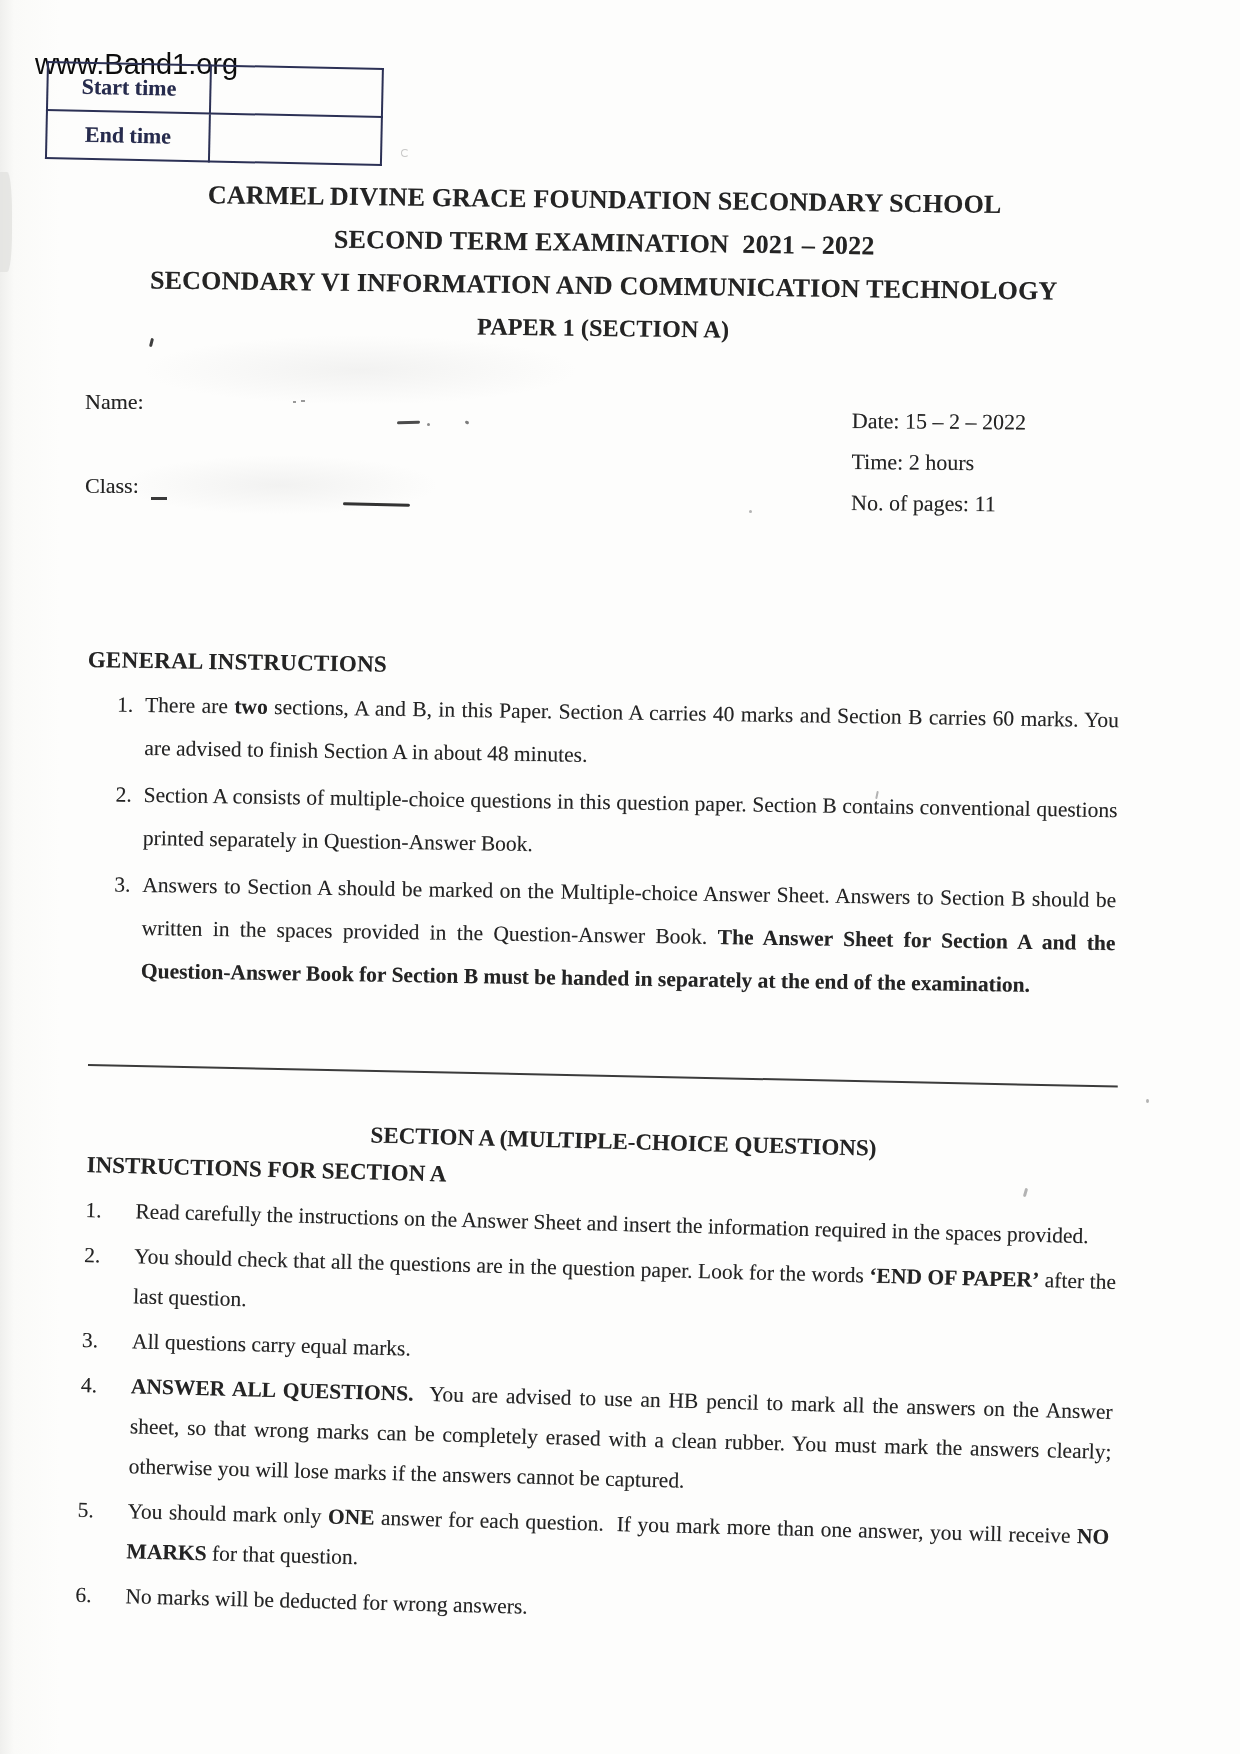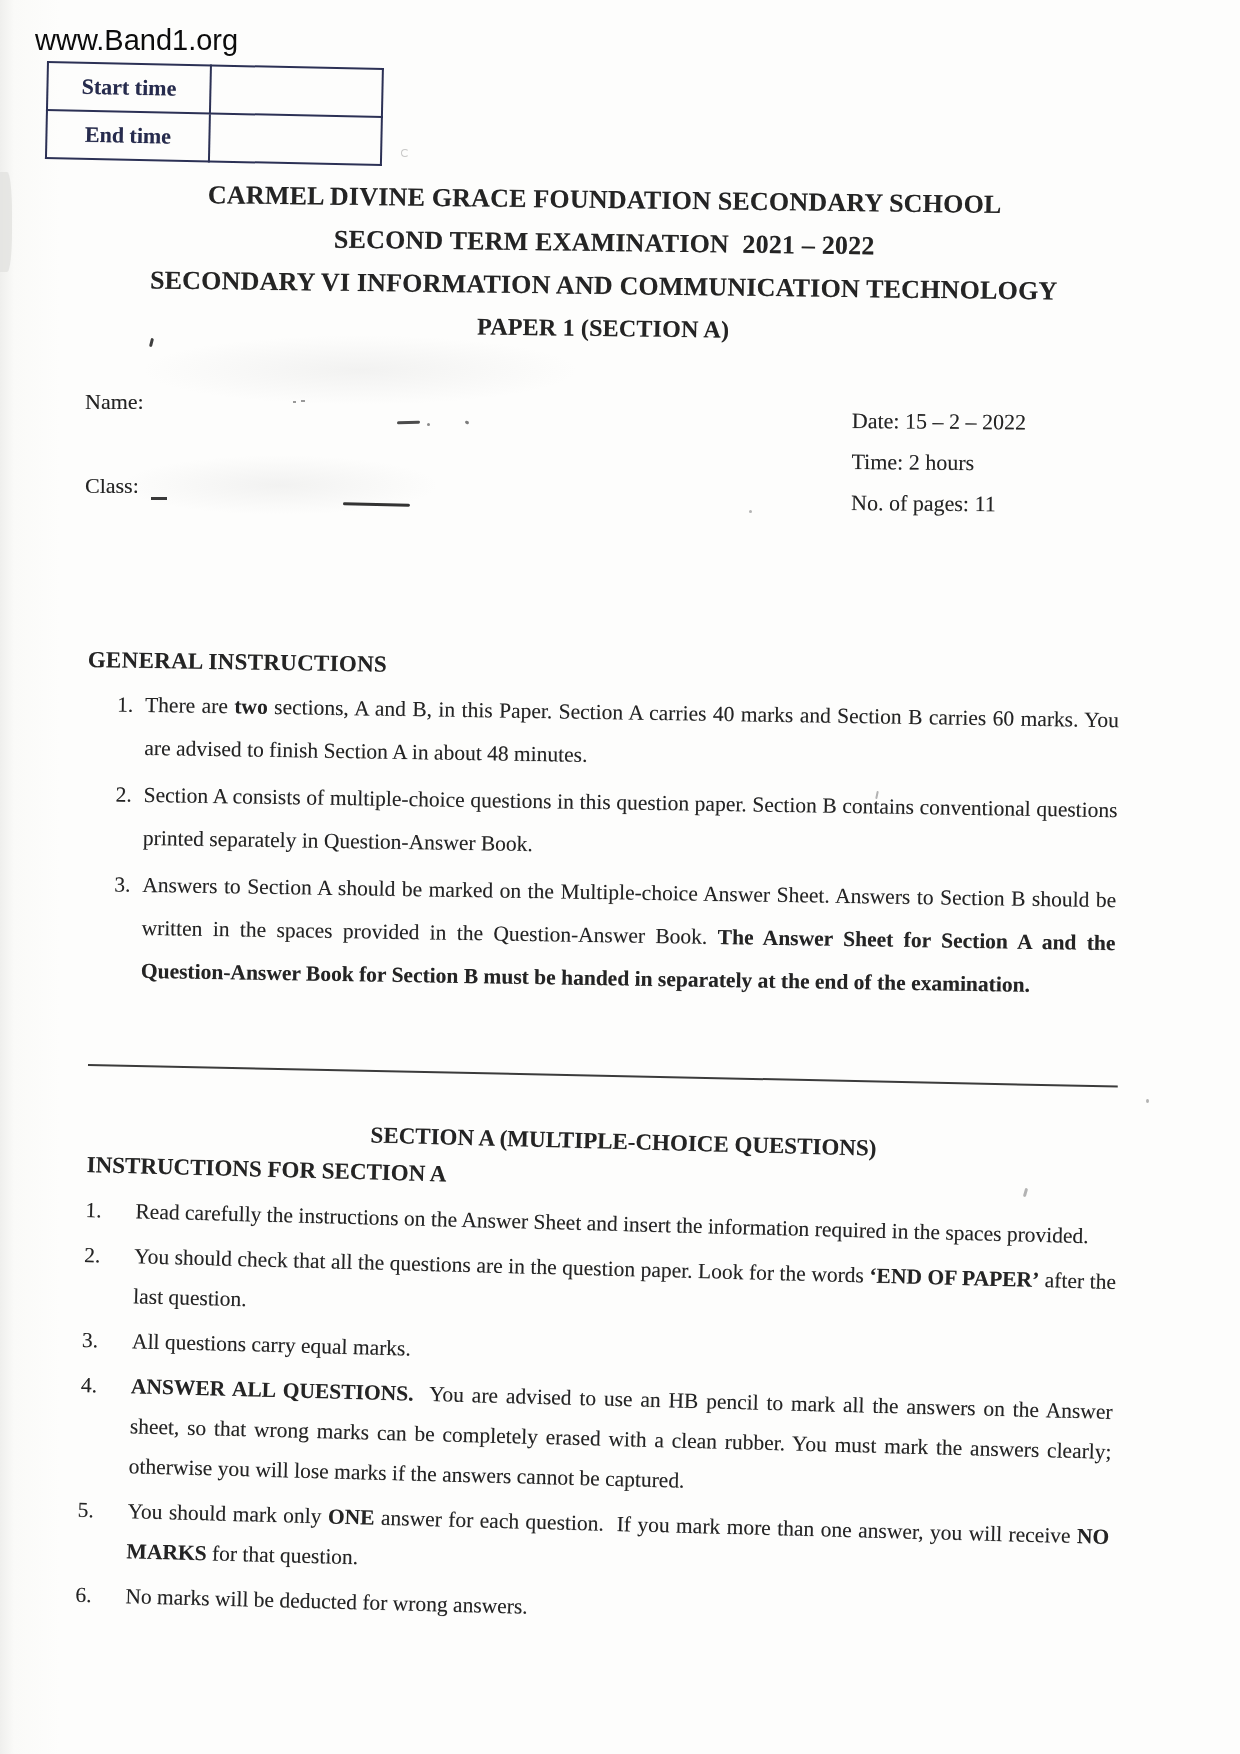--- a/index.html
+++ b/index.html
@@ -6,21 +6,21 @@
   .page{
     position:relative;width:1240px;height:1754px;overflow:hidden;
     background:linear-gradient(90deg,#efefed 0px,#fafaf8 14px,#fdfdfc 60px,#fdfdfc 100%);
     font-family:"Liberation Serif","DejaVu Serif",serif;
     color:#242424;
     text-shadow:0.2px 0.2px 0.6px rgba(40,40,40,.35);
   }
   .abs{position:absolute;}
   .b{font-weight:bold;}
 
-  .watermark{left:35px;top:24px;font-family:"Liberation Sans","DejaVu Sans",sans-serif;
+  .watermark{left:35px;top:48px;font-family:"Liberation Sans","DejaVu Sans",sans-serif;
     font-size:29px;color:#0c0c0c;text-shadow:none;}
 
   .time-table{left:47px;top:61px;width:337px;border-collapse:collapse;
     transform:rotate(1.2deg);transform-origin:left top;}
   .time-table td{border:2px solid #2c3155;height:44px;}
   .tt-label{width:163px;text-align:center;font-weight:bold;font-size:22px;color:#262b4e;}
   .tt-value{width:174px;}
 
   .header{left:70px;top:178px;width:1070px;text-align:center;font-weight:bold;
     transform:rotate(0.7deg);transform-origin:center top;}

